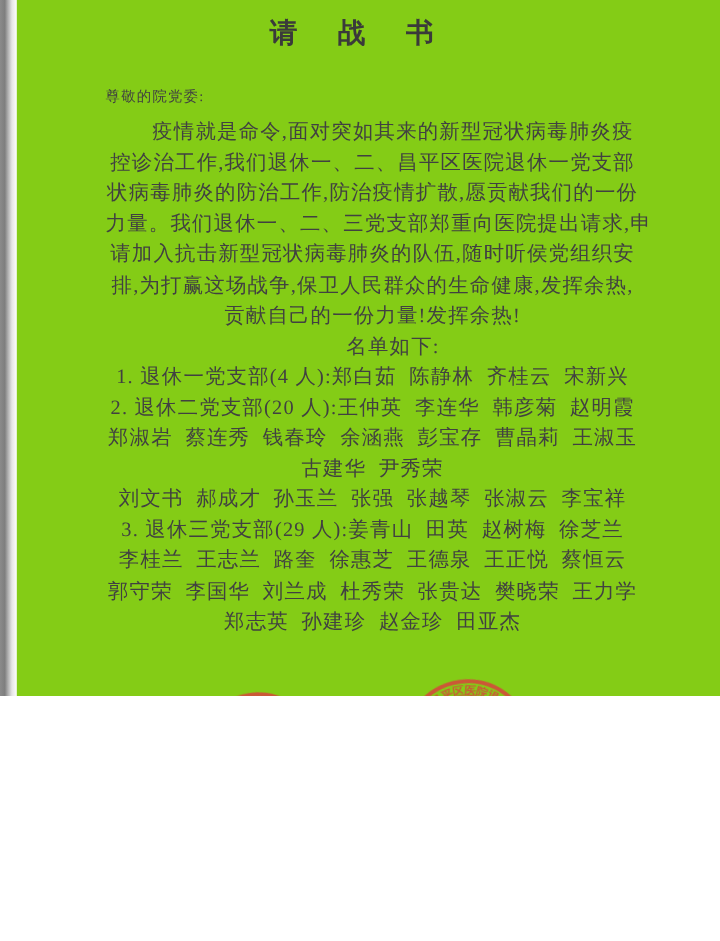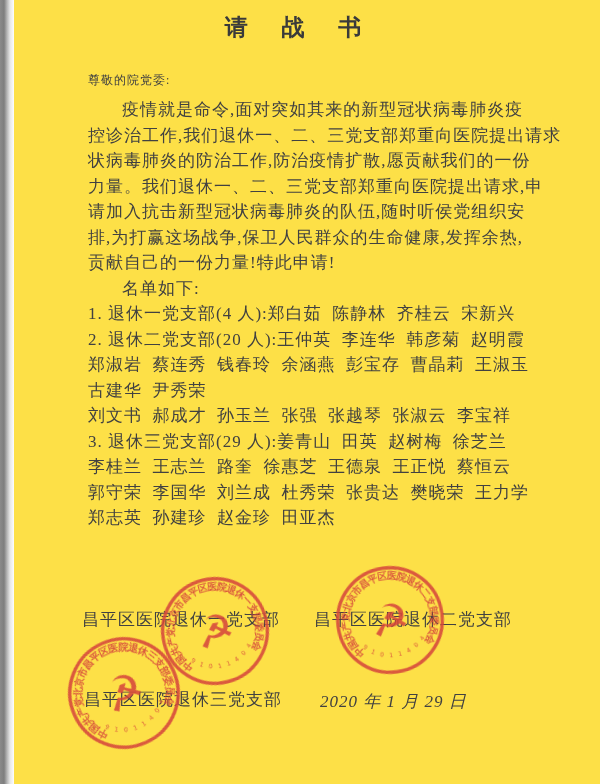--- a/index.html
+++ b/index.html
@@ -1,37 +1,37 @@
 <!DOCTYPE html>
 <html><head>
 <meta charset="utf-8">
 <style>
   html,body{margin:0;padding:0;background:#ffffff;}
   .page{
-    position:relative;width:600px;height:784px;overflow:hidden;
-    background:#fde047;
+    position:relative;width:600px;height:580px;overflow:hidden;
+    background:#84cc16;
     font-family:"Liberation Serif","DejaVu Serif",serif;
     color:#414141;
   }
   .scan-edge{
     position:absolute;left:0;top:0;width:14px;height:784px;
     background:linear-gradient(to right,#8a8a8a 0,#7e7e7e 4px,#b5b5b5 7px,#e6e6e6 10px,#fdfdfd 14px);
   }
   .title{
     position:absolute;left:0;top:12px;width:600px;margin:0;
     text-align:center;font-size:23px;font-weight:bold;
     letter-spacing:14px;color:#3a3a3a;
   }
   .salutation{
     position:absolute;left:88px;top:72px;
     font-size:12px;letter-spacing:1px;white-space:pre;
   }
   .textflow{
     position:absolute;left:88px;top:97px;width:445px;
-    font-size:17px;letter-spacing:1px;
+    font-size:17px;letter-spacing:1px;text-align:center;
   }
   .line{height:25.5px;line-height:25.5px;white-space:pre;}
   .indent{text-indent:2em;}
   .sig{position:absolute;font-size:17px;letter-spacing:1px;white-space:pre;z-index:1;}
   .sig1{left:82px;top:608px;}
   .sig2{left:314px;top:608px;}
   .sig3{left:84px;top:688px;}
   .date{left:320px;top:690px;letter-spacing:1px;font-style:italic;}
   .stamp{
     position:absolute;z-index:2;opacity:0.87;filter:blur(0.35px);
@@ -50,26 +50,26 @@
 <div class="page">
 
   <div class="scan-edge"></div>
 
   <h1 class="title">请 战 书</h1>
 
   <div class="salutation">尊敬的院党委:</div>
 
   <div class="textflow">
     <div class="line indent">疫情就是命令,面对突如其来的新型冠状病毒肺炎疫</div>
-    <div class="line">控诊治工作,我们退休一、二、三党支部郑重向医院提出请求</div>
+    <div class="line">控诊治工作,我们退休一、二、昌平区医院退休一党支部</div>
     <div class="line">状病毒肺炎的防治工作,防治疫情扩散,愿贡献我们的一份</div>
     <div class="line">力量。我们退休一、二、三党支部郑重向医院提出请求,申</div>
     <div class="line">请加入抗击新型冠状病毒肺炎的队伍,随时听侯党组织安</div>
     <div class="line">排,为打赢这场战争,保卫人民群众的生命健康,发挥余热,</div>
-    <div class="line">贡献自己的一份力量!特此申请!</div>
+    <div class="line">贡献自己的一份力量!发挥余热!</div>
     <div class="line indent">名单如下:</div>
     <div class="line">1. 退休一党支部(4 人):郑白茹  陈静林  齐桂云  宋新兴</div>
     <div class="line">2. 退休二党支部(20 人):王仲英  李连华  韩彦菊  赵明霞</div>
     <div class="line">郑淑岩  蔡连秀  钱春玲  余涵燕  彭宝存  曹晶莉  王淑玉</div>
     <div class="line">古建华  尹秀荣</div>
     <div class="line">刘文书  郝成才  孙玉兰  张强  张越琴  张淑云  李宝祥</div>
     <div class="line">3. 退休三党支部(29 人):姜青山  田英  赵树梅  徐芝兰</div>
     <div class="line">李桂兰  王志兰  路奎  徐惠芝  王德泉  王正悦  蔡恒云</div>
     <div class="line">郭守荣  李国华  刘兰成  杜秀荣  张贵达  樊晓荣  王力学</div>
     <div class="line">郑志英  孙建珍  赵金珍  田亚杰</div>

